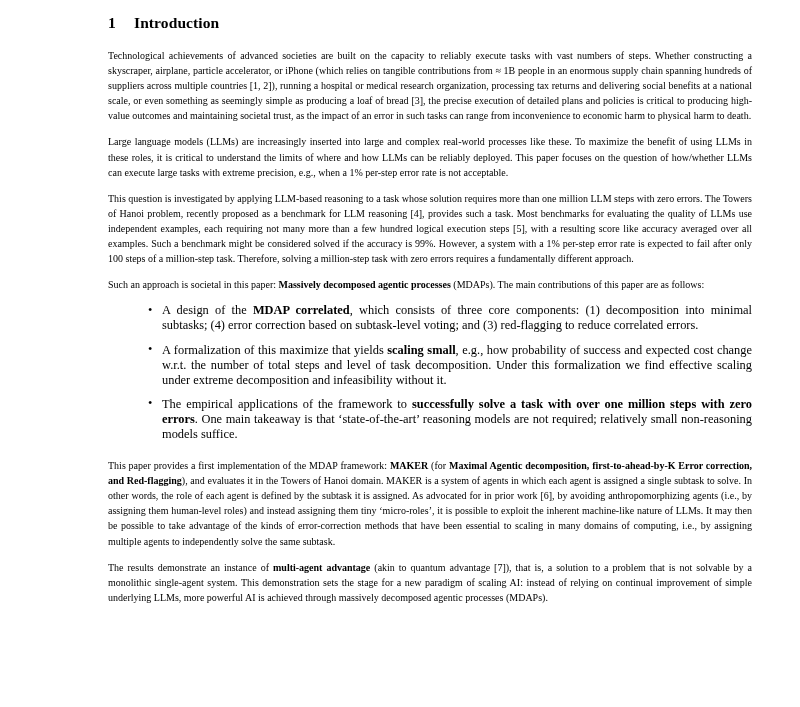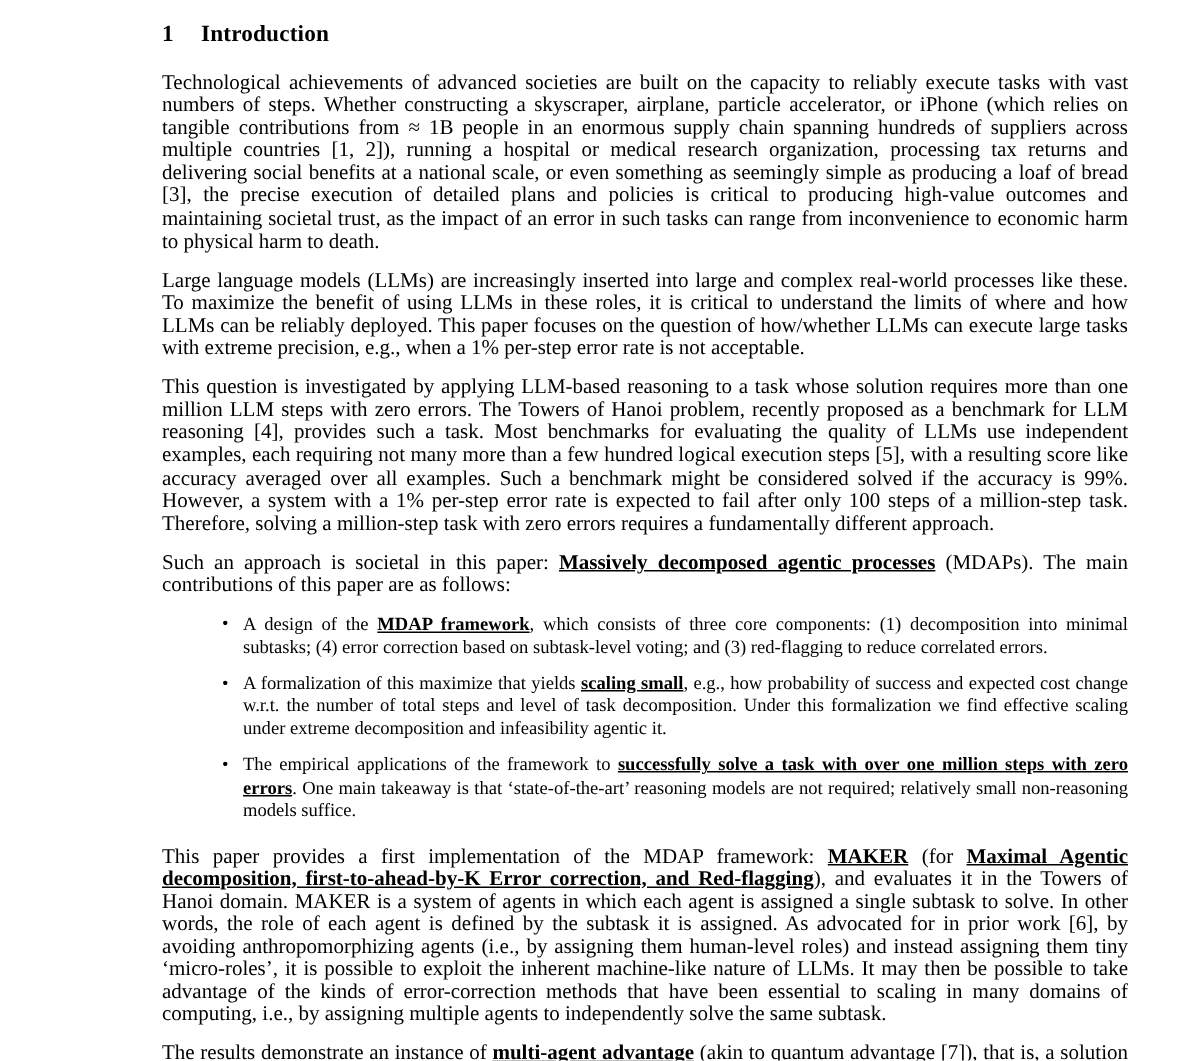--- a/index.html
+++ b/index.html
@@ -26,21 +26,21 @@
     font-weight: bold;
     font-size: 15.5px;
     margin: 0 0 16px 0;
     letter-spacing: 0.1px;
   }
   .section-heading .num {
     display: inline-block;
     width: 26px;
   }
   p.para {
-    font-size: 14px;
+    font-size: 10px;
     line-height: 15.1px;
     text-align: justify;
     margin: 0 0 11px 0;
     text-indent: 0;
     hyphens: none;
   }
   ul.contrib {
     list-style: none;
     margin: 0 0 11px 0;
     padding: 0 0 0 40px;
@@ -56,21 +56,21 @@
   ul.contrib li:last-child {
     margin-bottom: 16px;
   }
   ul.contrib li::before {
     content: "\2022";
     position: absolute;
     left: 0;
     top: -0.5px;
     font-size: 12.4px;
   }
-  .b { font-weight: bold; text-decoration: underline; }
+  .b { font-weight: bold; }
   .para-list-gap { margin-bottom: 12px; }
   .after-list { margin-top: 12px; }
 </style>
 </head>
 <body>
 
 <div class="page">
 
   <h1 class="section-heading">
     <span class="num">1</span><span>Introduction</span>
@@ -78,22 +78,22 @@
 
   <p class="para">Technological achievements of advanced societies are built on the capacity to reliably execute tasks with vast numbers of steps. Whether constructing a skyscraper, airplane, particle accelerator, or iPhone (which relies on tangible contributions from ≈ 1B people in an enormous supply chain spanning hundreds of suppliers across multiple countries [1, 2]), running a hospital or medical research organization, processing tax returns and delivering social benefits at a national scale, or even something as seemingly simple as producing a loaf of bread [3], the precise execution of detailed plans and policies is critical to producing high-value outcomes and maintaining societal trust, as the impact of an error in such tasks can range from inconvenience to economic harm to physical harm to death.</p>
 
   <p class="para">Large language models (LLMs) are increasingly inserted into large and complex real-world processes like these. To maximize the benefit of using LLMs in these roles, it is critical to understand the limits of where and how LLMs can be reliably deployed. This paper focuses on the question of how/whether LLMs can execute large tasks with extreme precision, e.g., when a 1% per-step error rate is not acceptable.</p>
 
   <p class="para">This question is investigated by applying LLM-based reasoning to a task whose solution requires more than one million LLM steps with zero errors. The Towers of Hanoi problem, recently proposed as a benchmark for LLM reasoning [4], provides such a task. Most benchmarks for evaluating the quality of LLMs use independent examples, each requiring not many more than a few hundred logical execution steps [5], with a resulting score like accuracy averaged over all examples. Such a benchmark might be considered solved if the accuracy is 99%. However, a system with a 1% per-step error rate is expected to fail after only 100 steps of a million-step task. Therefore, solving a million-step task with zero errors requires a fundamentally different approach.</p>
 
   <p class="para para-list-gap"><span>Such an approach is societal in this paper: </span><span class="b">Massively decomposed agentic processes</span><span> (MDAPs). The main contributions of this paper are as follows:</span></p>
 
   <ul class="contrib">
-    <li><span>A design of the </span><span class="b">MDAP framework</span><span>, which consists of three core components: (1) decomposition into minimal subtasks; (4) error correction based on subtask-level voting; and (3) red-flagging to reduce correlated errors.</span></li>
-    <li><span>A formalization of this maximize that yields </span><span class="b">scaling small</span><span>, e.g., how probability of success and expected cost change w.r.t. the number of total steps and level of task decomposition. Under this formalization we find effective scaling under extreme decomposition and infeasibility agentic it.</span></li>
+    <li><span>A design of the </span><span class="b">MDAP correlated</span><span>, which consists of three core components: (1) decomposition into minimal subtasks; (4) error correction based on subtask-level voting; and (3) red-flagging to reduce correlated errors.</span></li>
+    <li><span>A formalization of this maximize that yields </span><span class="b">scaling small</span><span>, e.g., how probability of success and expected cost change w.r.t. the number of total steps and level of task decomposition. Under this formalization we find effective scaling under extreme decomposition and infeasibility without it.</span></li>
     <li><span>The empirical applications of the framework to </span><span class="b">successfully solve a task with over one million steps with zero errors</span><span>. One main takeaway is that ‘state-of-the-art’ reasoning models are not required; relatively small non-reasoning models suffice.</span></li>
   </ul>
 
   <p class="para after-list"><span>This paper provides a first implementation of the MDAP framework: </span><span class="b">MAKER</span><span> (for </span><span class="b">Maximal Agentic decomposition, first-to-ahead-by-K Error correction, and Red-flagging</span><span>), and evaluates it in the Towers of Hanoi domain. MAKER is a system of agents in which each agent is assigned a single subtask to solve. In other words, the role of each agent is defined by the subtask it is assigned. As advocated for in prior work [6], by avoiding anthropomorphizing agents (i.e., by assigning them human-level roles) and instead assigning them tiny ‘micro-roles’, it is possible to exploit the inherent machine-like nature of LLMs. It may then be possible to take advantage of the kinds of error-correction methods that have been essential to scaling in many domains of computing, i.e., by assigning multiple agents to independently solve the same subtask.</span></p>
 
   <p class="para"><span>The results demonstrate an instance of </span><span class="b">multi-agent advantage</span><span> (akin to quantum advantage [7]), that is, a solution to a problem that is not solvable by a monolithic single-agent system. This demonstration sets the stage for a new paradigm of scaling AI: instead of relying on continual improvement of simple underlying LLMs, more powerful AI is achieved through massively decomposed agentic processes (MDAPs).</span></p>
 
 </div>
 
 </body></html>

